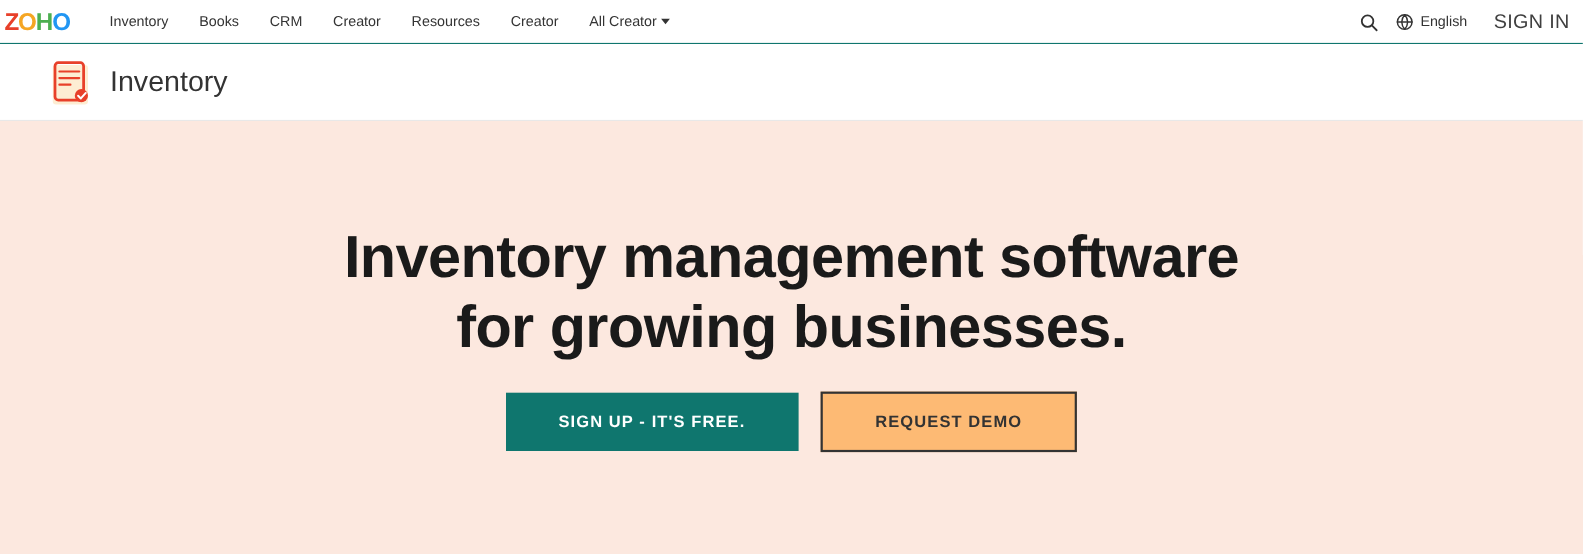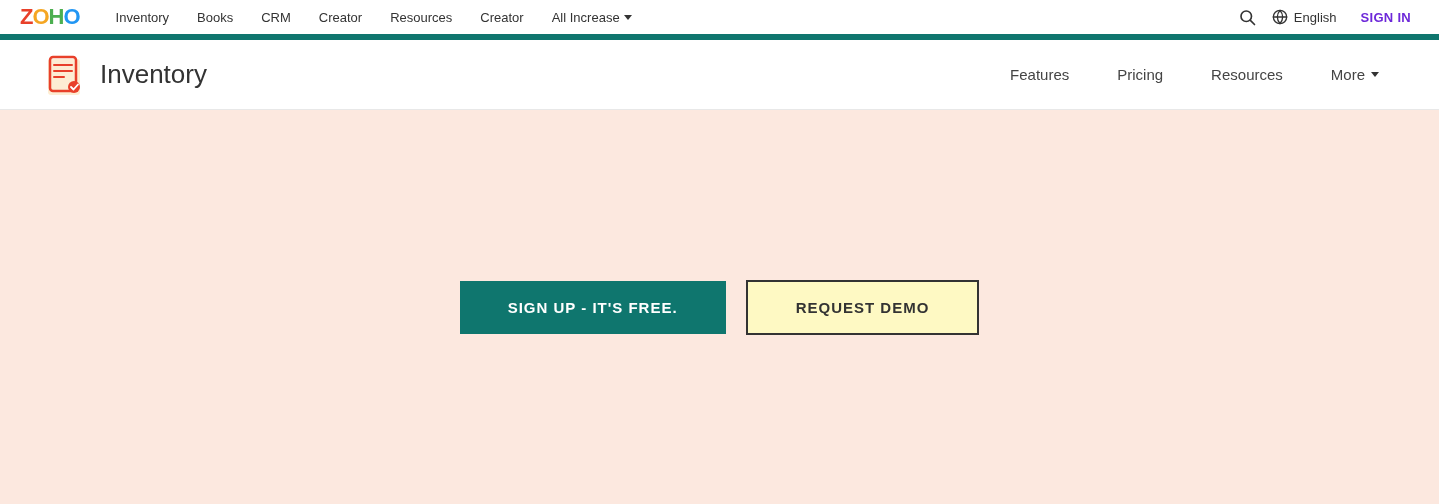--- a/index.html
+++ b/index.html
@@ -1,25 +1,25 @@
 <!DOCTYPE html>
 <html><head>
   <meta charset="utf-8">
   <style>
     * { margin: 0; padding: 0; box-sizing: border-box; }
     body { font-family: -apple-system, BlinkMacSystemFont, 'Segoe UI', Arial, sans-serif; width: 1439px; overflow-x: hidden; }
 
     
     .top-nav {
       background: #fff;
-      border-bottom: 6px solid #0f766e;
+      border-bottom: 1px solid #0f766e;
       height: 40px;
       display: flex;
       align-items: center;
-      padding: 0 20px;
+      padding: 0 4px;
       gap: 0;
     }
     .zoho-logo {
       display: flex;
       align-items: center;
       margin-right: 24px;
     }
     .zoho-logo-text {
       font-size: 22px;
       font-weight: 800;
@@ -78,23 +78,23 @@
       gap: 6px;
       font-size: 13px;
       color: #333;
       cursor: pointer;
     }
     .globe-icon {
       width: 16px;
       height: 16px;
     }
     .sign-in-btn {
-      font-size: 13px;
-      font-weight: 700;
-      color: #6d28d9;
+      font-size: 18px;
+      font-weight: 400;
+      color: #404040;
       cursor: pointer;
       padding: 0 8px;
       letter-spacing: 0.3px;
     }
     .sign-up-btn {
       background: #e8402a;
       color: #fff;
       font-size: 13px;
       font-weight: 700;
       padding: 8px 20px;
@@ -185,21 +185,21 @@
       color: #fff;
       font-size: 15px;
       font-weight: 800;
       padding: 18px 48px;
       border: none;
       cursor: pointer;
       letter-spacing: 1px;
       text-transform: uppercase;
     }
     .btn-demo {
-      background: #fef9c3;
+      background: #fdba74;
       color: #333;
       font-size: 15px;
       font-weight: 700;
       padding: 17px 48px;
       border: 2px solid #333;
       cursor: pointer;
       letter-spacing: 1px;
       text-transform: uppercase;
     }
   </style>
@@ -213,21 +213,21 @@
     </span>
   </div>
   <div class="top-nav-links">
     <a class="top-nav-link">Inventory</a>
     <a class="top-nav-link">Books</a>
     <a class="top-nav-link">CRM</a>
     <a class="top-nav-link">Creator</a>
     <a class="top-nav-link">Resources</a>
     <a class="top-nav-link">Creator</a>
     <a class="top-nav-link all-products-link">
-      <span>All Increase</span>
+      <span>All Creator</span>
       <span class="chevron-down"></span>
     </a>
   </div>
   <div class="top-nav-right">
     <div class="search-icon-wrap">
       <svg class="search-icon-svg" viewBox="0 0 24 24" fill="none" stroke="#333" stroke-width="2.2" stroke-linecap="round" stroke-linejoin="round">
         <circle cx="11" cy="11" r="7"></circle>
         <line x1="16.5" y1="16.5" x2="22" y2="22"></line>
       </svg>
     </div>
@@ -250,29 +250,21 @@
       <rect x="8" y="8" width="32" height="36" rx="3" fill="#f5a623" opacity="0.2"></rect>
       <rect x="10" y="6" width="26" height="34" rx="3" fill="none" stroke="#e8402a" stroke-width="2.5"></rect>
       <line x1="14" y1="14" x2="32" y2="14" stroke="#e8402a" stroke-width="2" stroke-linecap="round"></line>
       <line x1="14" y1="20" x2="32" y2="20" stroke="#e8402a" stroke-width="2" stroke-linecap="round"></line>
       <line x1="14" y1="26" x2="24" y2="26" stroke="#e8402a" stroke-width="2" stroke-linecap="round"></line>
       <circle cx="34" cy="36" r="6" fill="#e8402a"></circle>
       <path d="M31 36 L33.5 38.5 L38 33.5" stroke="#fff" stroke-width="1.8" fill="none" stroke-linecap="round" stroke-linejoin="round"></path>
     </svg>
     <span class="brand-name">Inventory</span>
   </div>
-  <div class="secondary-nav-links">
-    <a class="secondary-nav-link">Features</a>
-    <a class="secondary-nav-link">Pricing</a>
-    <a class="secondary-nav-link">Resources</a>
-    <a class="secondary-nav-link more-link">
-      <span>More</span>
-      <span class="chevron-down"></span>
-    </a>
-  </div>
 </nav>
 
 <section class="hero">
+  <h1 class="hero-title">Inventory management software for growing businesses.</h1>
   <div class="hero-buttons">
     <button class="btn-signup">SIGN UP - IT'S FREE.</button>
     <button class="btn-demo">REQUEST DEMO</button>
   </div>
 </section>
 
 </body></html>

